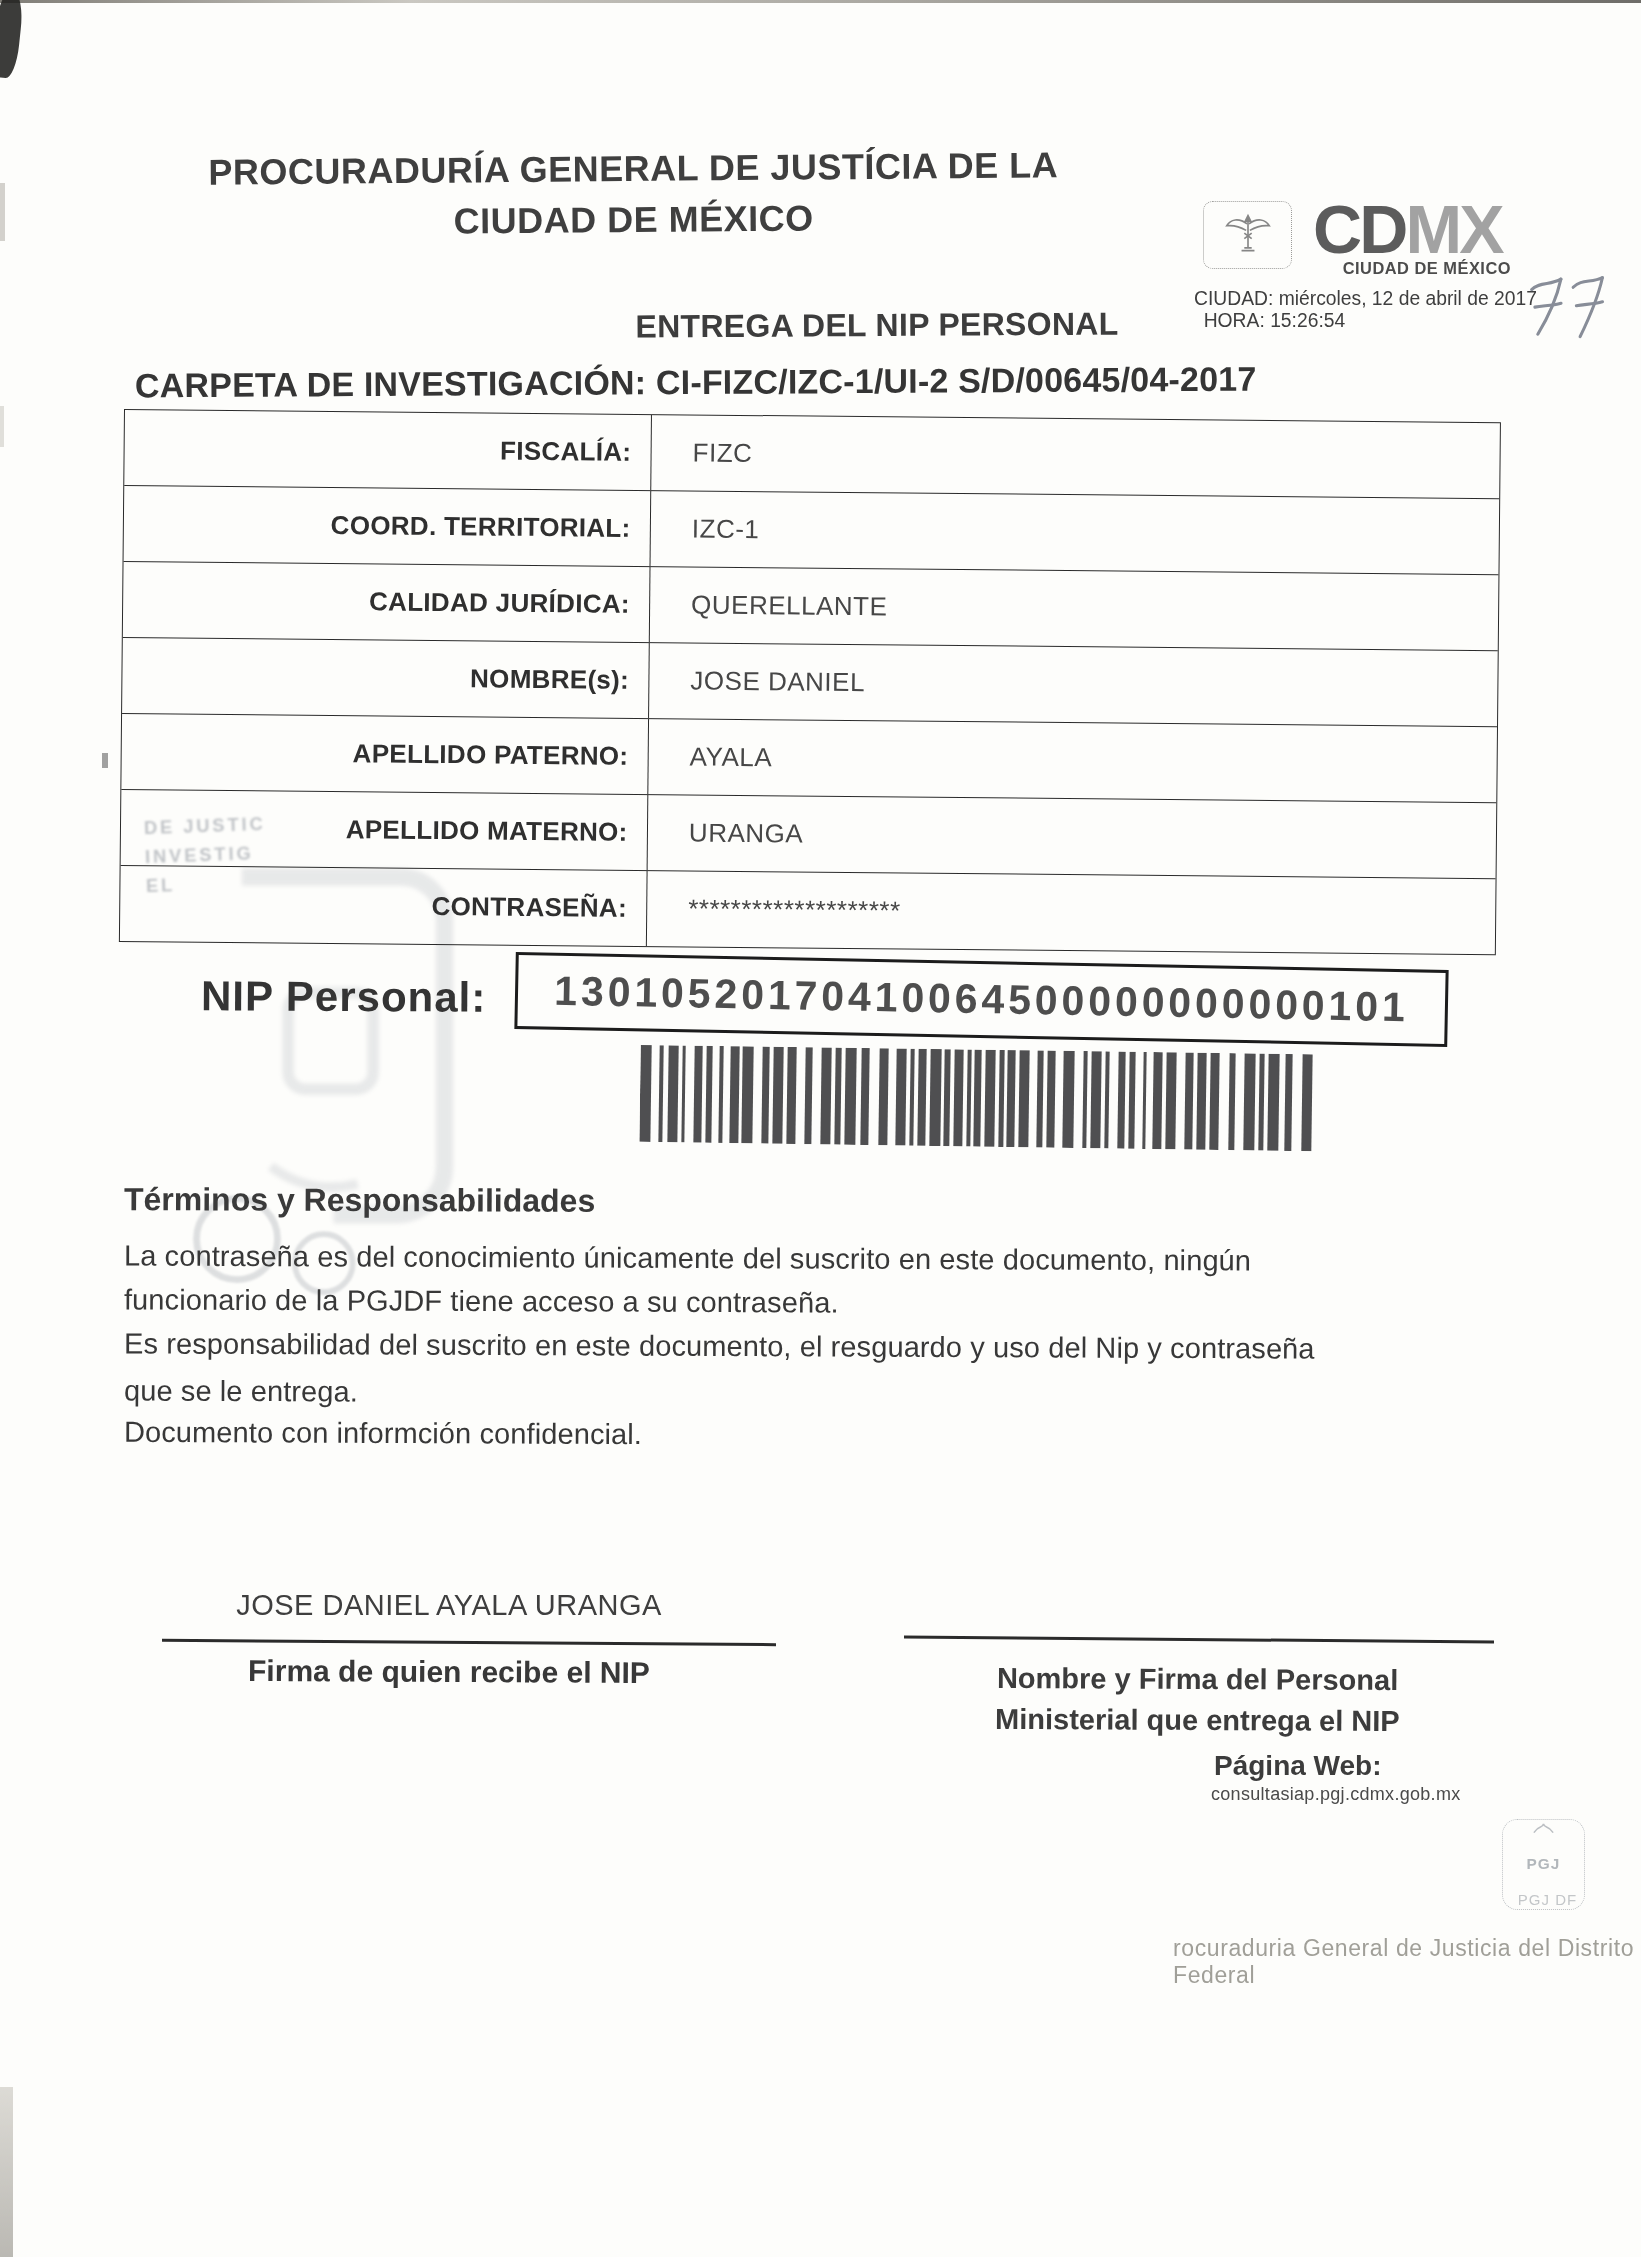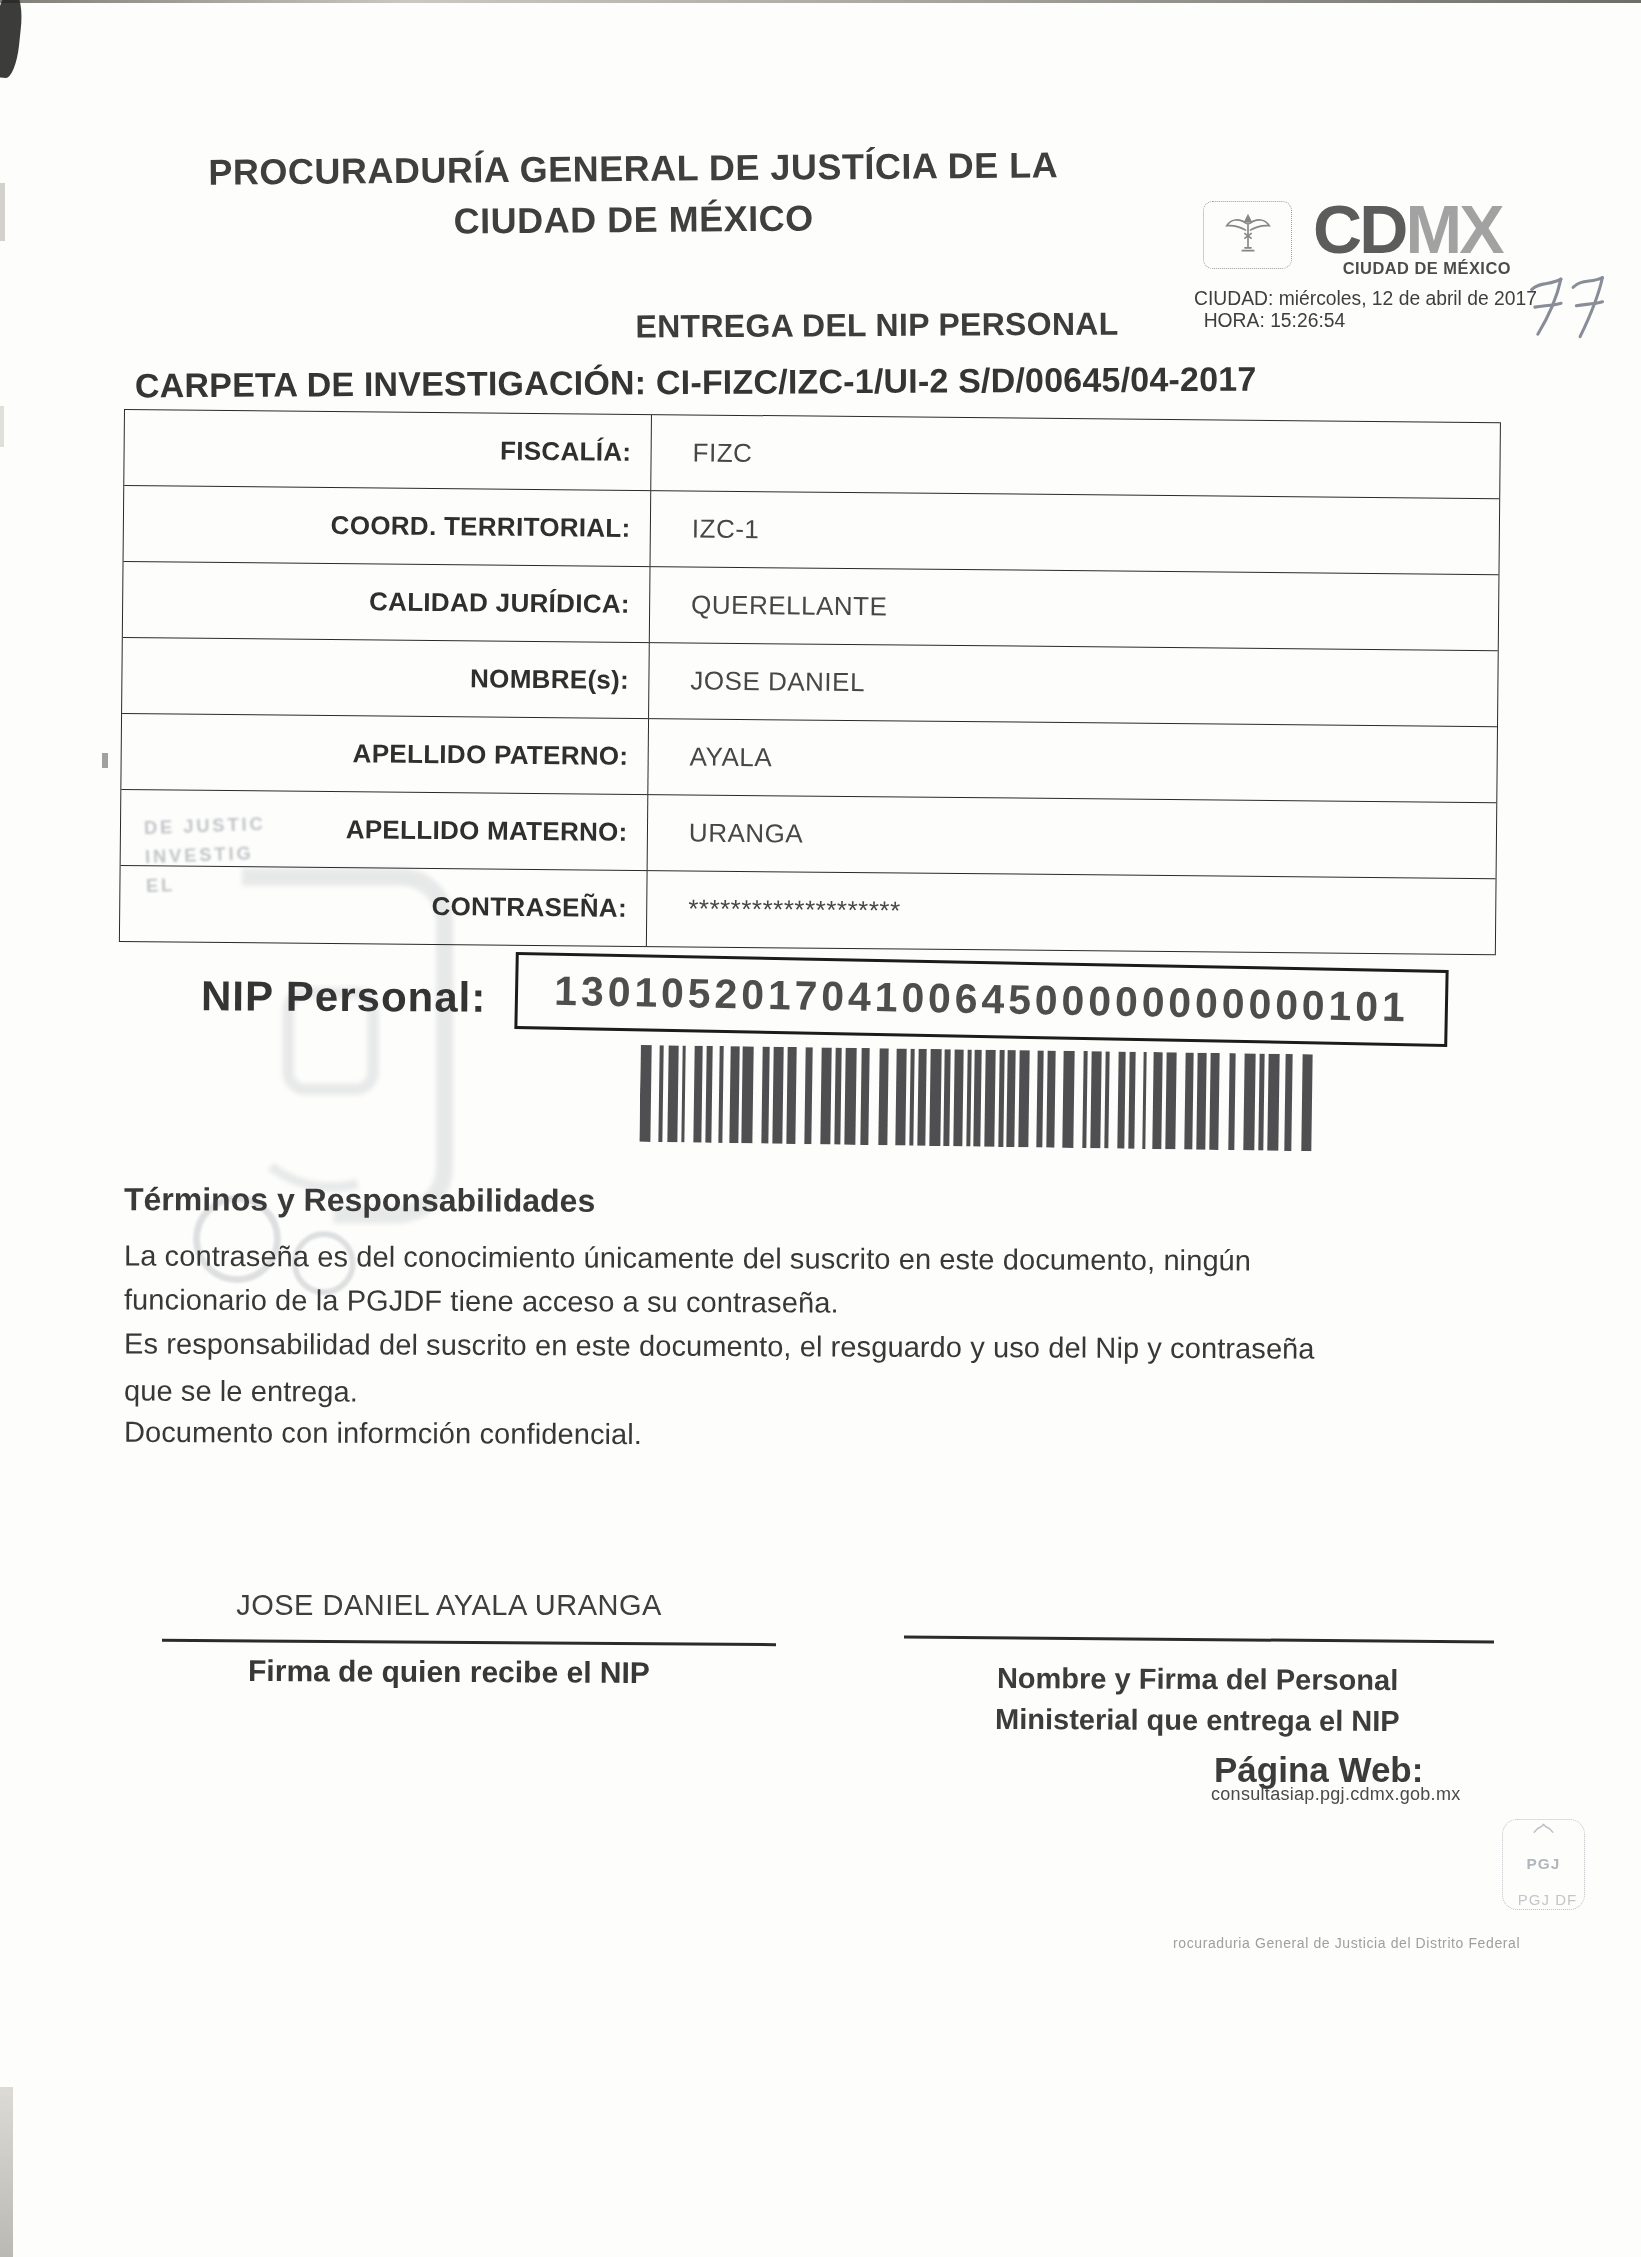--- a/index.html
+++ b/index.html
@@ -82,28 +82,28 @@
   .sig-line-left{position:absolute;left:162px;top:1641px;width:614px;height:2.9px;background:#2b2b2b;
     transform:rotate(0.4deg);}
   .sig-caption-left{position:absolute;left:222px;top:1655px;width:454px;text-align:center;
     font-weight:bold;font-size:30px;color:#383838;transform:rotate(0.3deg);}
   .sig-line-right{position:absolute;left:904px;top:1638px;width:590px;height:2.9px;background:#2b2b2b;
     transform:rotate(0.5deg);}
   .sig-caption-right{position:absolute;left:966px;top:1659px;width:463px;text-align:center;
     font-weight:bold;font-size:29px;line-height:41px;color:#3c3c3c;transform:rotate(0.3deg);}
 
   
-  .web-label{position:absolute;left:1214px;top:1750px;font-weight:bold;font-size:35px;color:#3c3c3c;}
+  .web-label{position:absolute;left:1214px;top:1750px;font-weight:bold;font-size:28px;color:#3c3c3c;}
   .web-url{position:absolute;left:1211px;top:1784px;font-size:18px;color:#4a4a4a;letter-spacing:0.3px;}
   .pgj-stamp{position:absolute;left:1502px;top:1819px;width:81px;height:89px;border:1.9px dotted #a8adb2;
     border-radius:15.4px;opacity:.75;display:flex;flex-direction:column;align-items:center;
     justify-content:center;gap:18px;}
   .pgj-text{font-weight:bold;font-size:15.4px;color:#9aa0a6;letter-spacing:1px;}
   .pgj-sub{font-size:15px;color:#b0b4b8;letter-spacing:1px;margin-left:8px;}
-  .footer-text{position:absolute;left:1173px;top:1935px;font-size:14px;color:#a09f98;
+  .footer-text{position:absolute;left:1173px;top:1935px;font-size:23px;color:#a09f98;
     letter-spacing:0.6px;filter:blur(0.4px);}
 </style>
 </head>
 <body>
 
 <div class="page">
 
   <div class="scan-topline"></div>
   <div class="scan-corner"></div>
   <div class="scan-tick1"></div>

